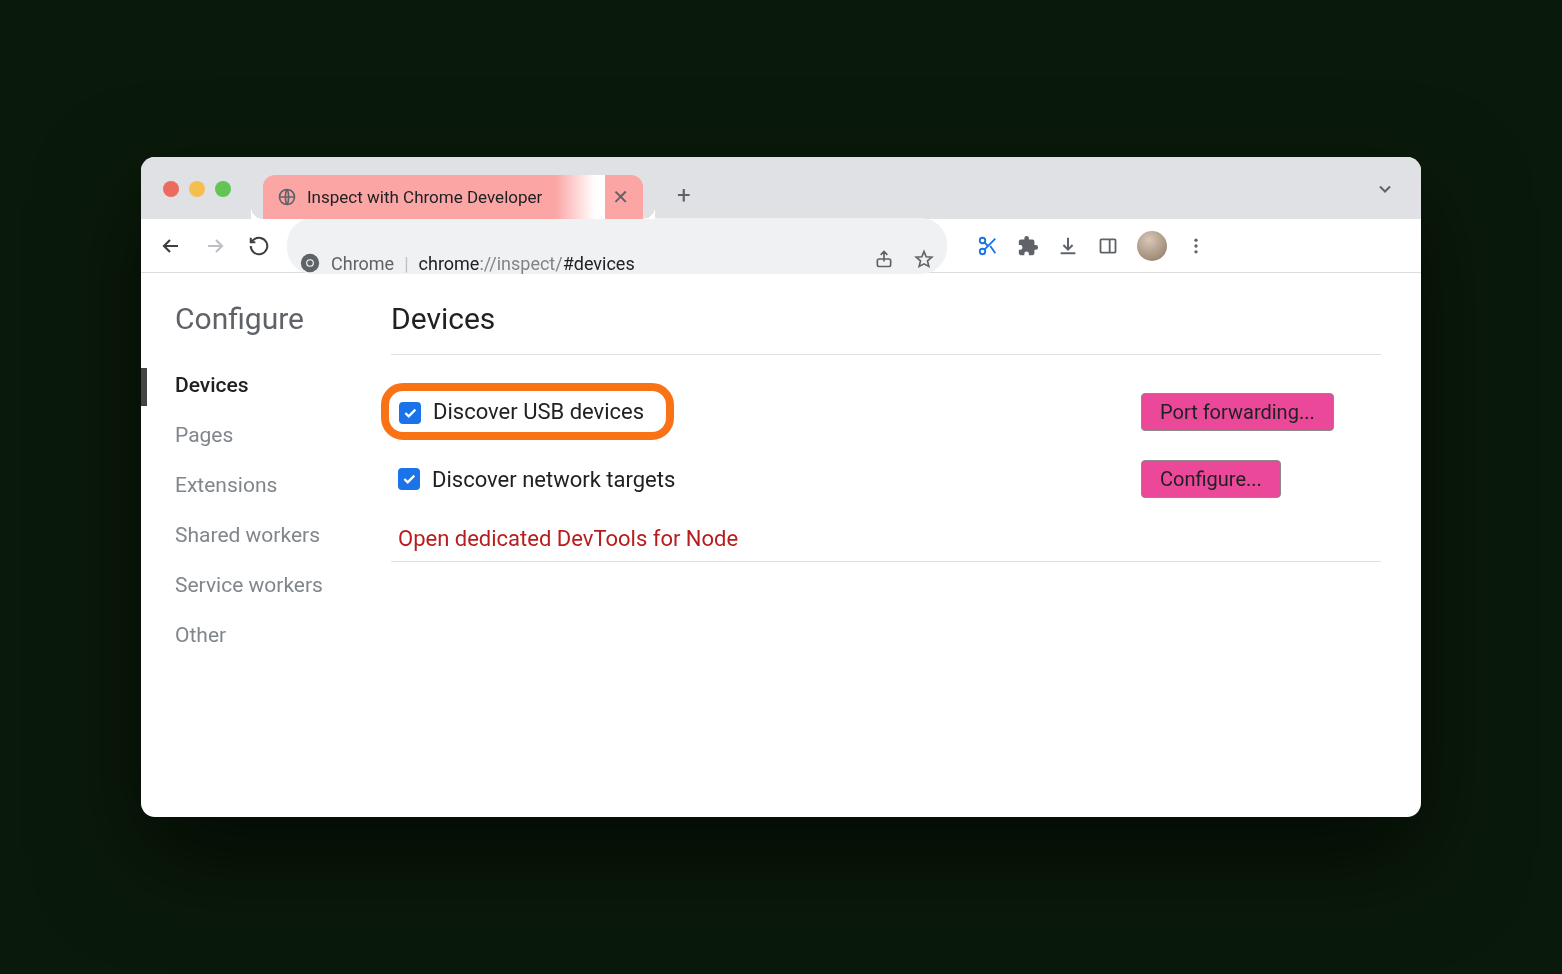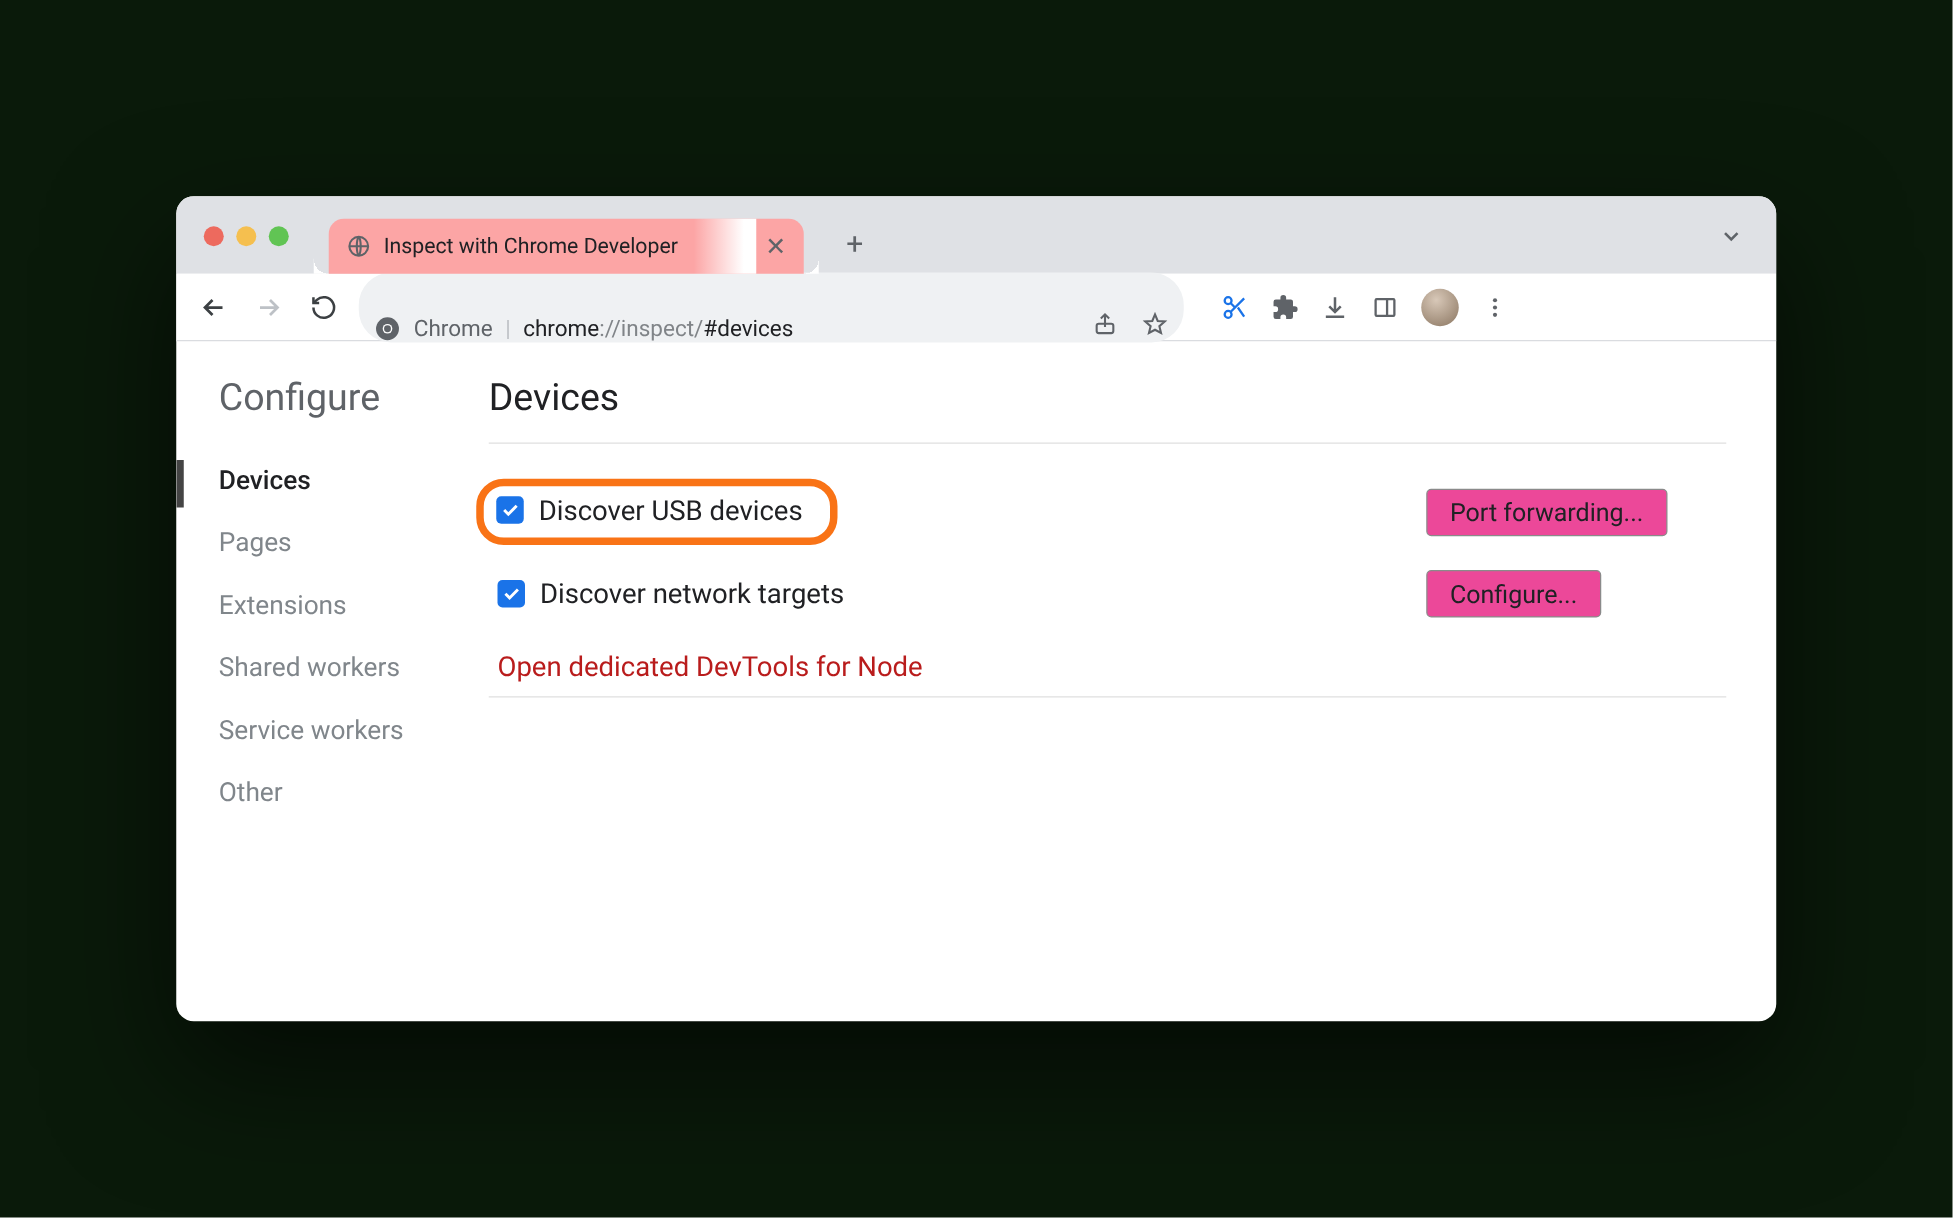--- a/index.html
+++ b/index.html
@@ -152,25 +152,25 @@
   .chk {
     width: 22px; height:22px;
     background:#1a73e8;
     border-radius:4px;
     display:flex; align-items:center; justify-content:center;
     color:#fff;
   }
   .chk svg { width:16px; height:16px; }
   .row-label { font-size: 22px; color:#202124; }
   .highlight {
-    border: 6px solid #f97316;
+    border: 8px solid #f97316;
     border-radius: 22px;
     padding: 8px 22px 8px 10px;
     display:inline-flex;
-    align-items:flex-start;
+    align-items:flex-end;
     gap:12px;
     margin-left:-10px;
   }
   .link-row { padding-top:18px; }
   .link { color:#b91c1c; font-size:22px; cursor:pointer; }
   .section-sep { border:none; border-top:1px solid #e8e8e8; margin-top:18px; }
   .buttons-col { width: 240px; display:flex; justify-content:flex-start; }
 </style>
 </head>
 <body>

